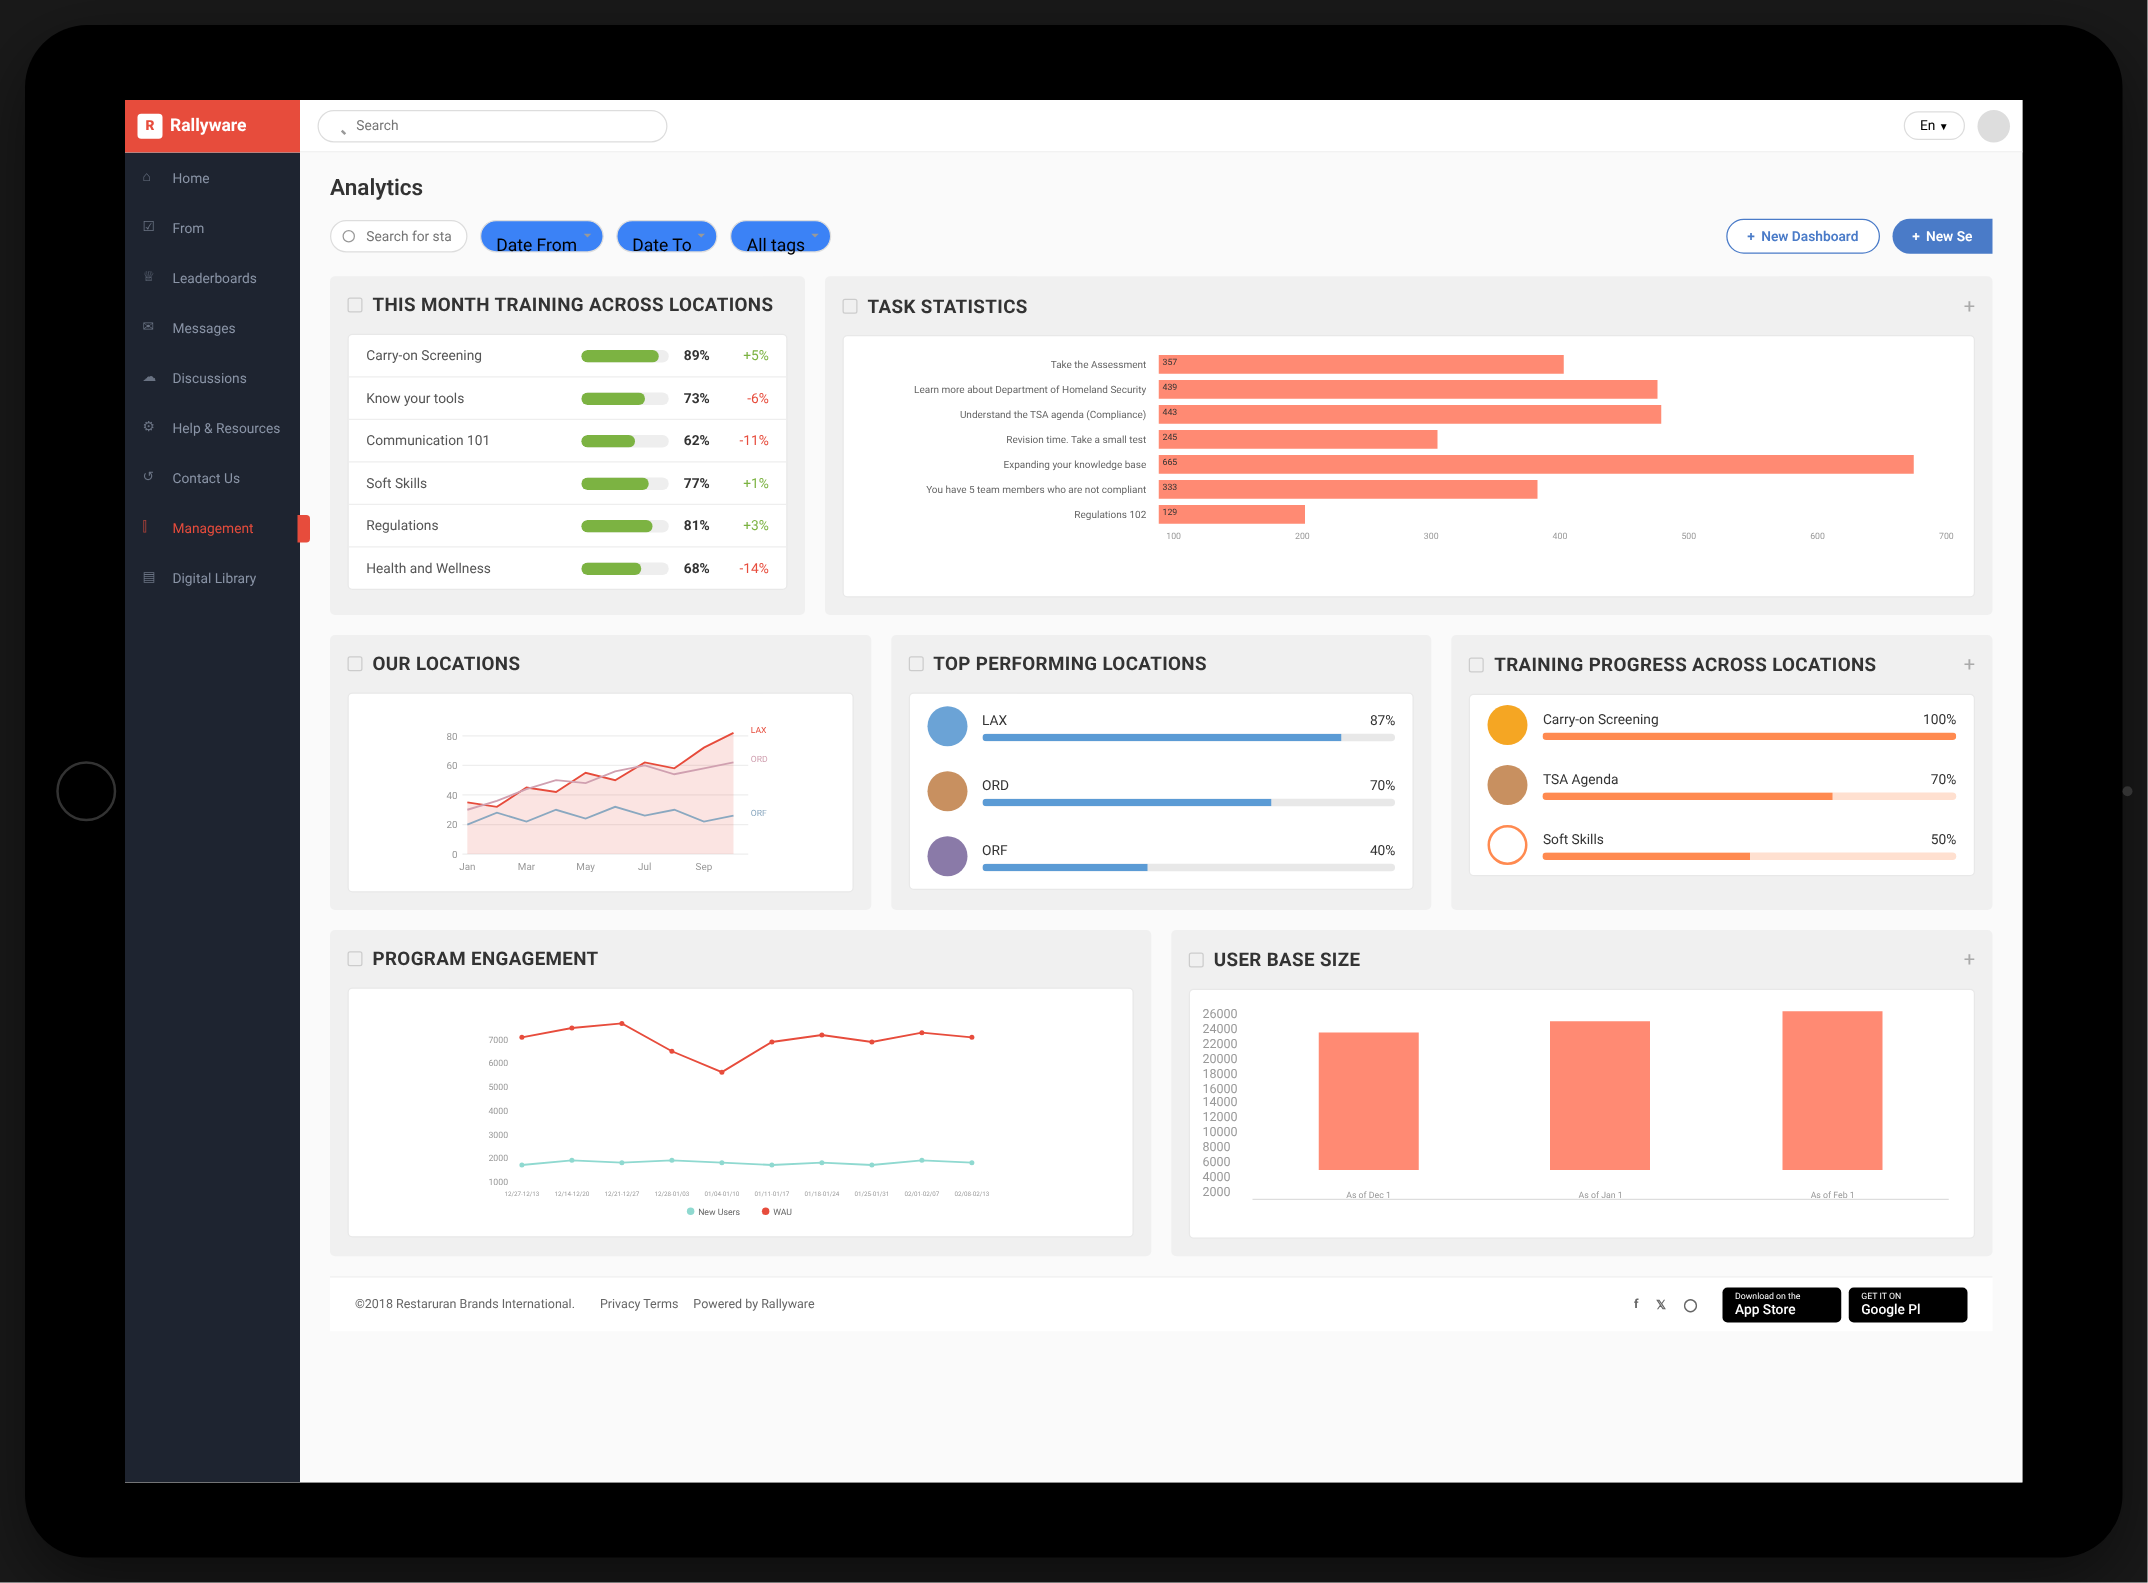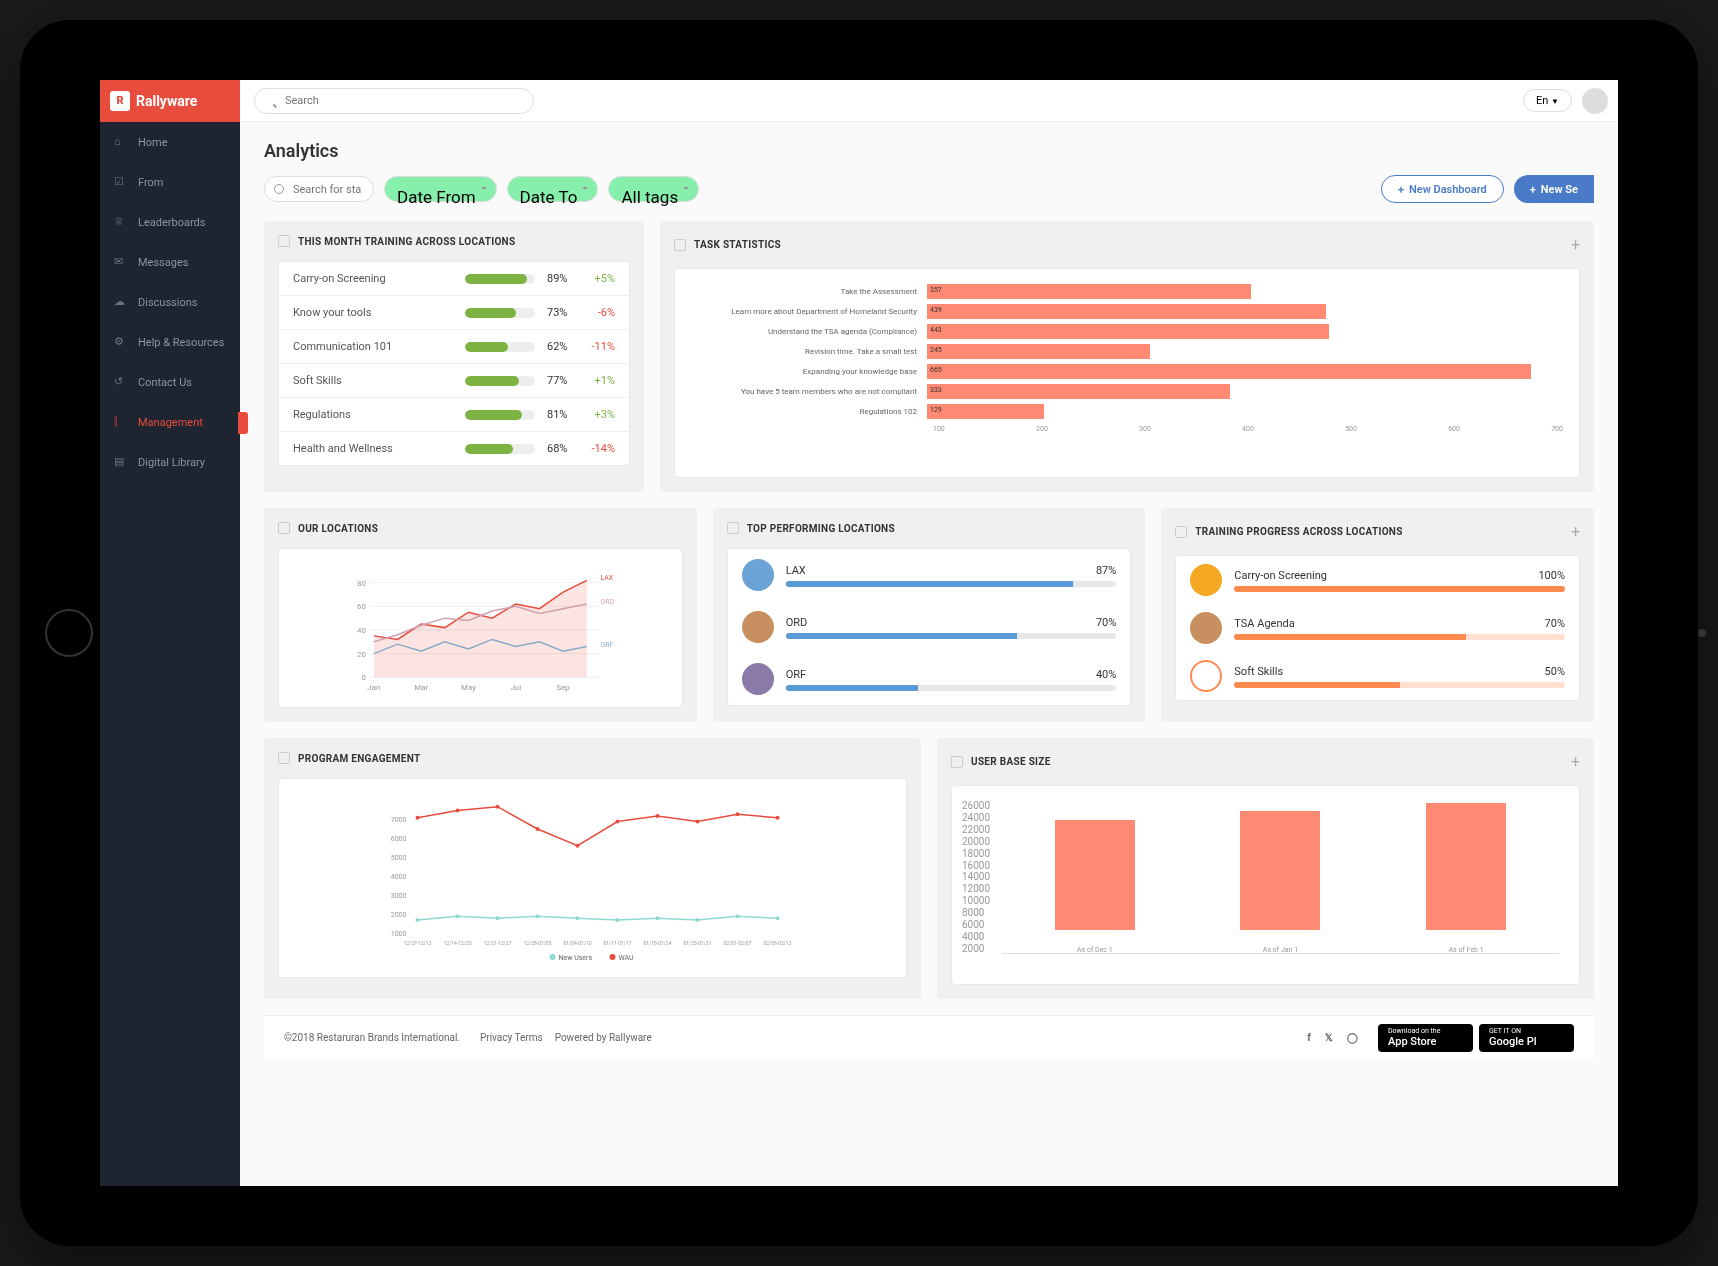--- a/index.html
+++ b/index.html
@@ -23,41 +23,41 @@
 .nav-item{display:flex;align-items:center;padding:13px 14px;cursor:pointer;gap:10px}
 .nav-item.active{color:#e74c3c}
 .nav-icon{width:14px;height:14px;opacity:.7;flex-shrink:0}
 .collapse-btn{position:absolute;right:-8px;top:290px;width:10px;height:22px;background:#e74c3c;border-radius:0 3px 3px 0;cursor:pointer}
 .main{flex:1;background:#fafafa;overflow-y:auto;padding:18px 24px 0}
 .page-title{font-size:18px;font-weight:600;color:#333;margin-bottom:14px}
 .filters{display:flex;gap:10px;align-items:center;margin-bottom:18px}
 .filter-input{height:26px;border:1px solid #ddd;border-radius:13px;padding:0 12px 0 28px;font-size:11px;width:110px}
 .filter-search{position:relative}
 .filter-search::before{content:"";position:absolute;left:10px;top:50%;transform:translateY(-50%);width:8px;height:8px;border:1.5px solid #999;border-radius:50%}
-.pill{height:26px;border:1px solid #ddd;border-radius:13px;padding:16px 20px 0 12px;font-size:17px;display:flex;align-items:center;cursor:pointer;position:relative;background:#86efac}
+.pill{height:26px;border:1px solid #ddd;border-radius:13px;padding:16px 20px 0 12px;font-size:14px;display:flex;align-items:center;cursor:pointer;position:relative;background:#3b82f6}
 .pill::after{content:"";position:absolute;right:9px;top:10px;border:3px solid transparent;border-top-color:#999}
 .btn-outline{height:28px;border:1.5px solid #4a7bc8;color:#4a7bc8;border-radius:14px;padding:0 16px;font-size:11px;display:flex;align-items:center;gap:5px;cursor:pointer;background:#fff;font-weight:600}
 .btn-primary{height:28px;background:#4a7bc8;color:#fff;border-radius:14px 0 0 14px;padding:0 16px;font-size:11px;display:flex;align-items:center;gap:5px;cursor:pointer;border:none;font-weight:600}
 .spacer{flex:1}
 .grid{display:grid;gap:16px}
 .row1{grid-template-columns:380px 1fr;margin-bottom:16px}
 .row2{grid-template-columns:1fr 1fr 1fr;margin-bottom:16px}
 .row3{grid-template-columns:1fr 1fr;margin-bottom:16px}
 .panel{background:#f0f0f0;border-radius:4px;padding:14px}
 .panel-head{display:flex;align-items:center;gap:8px;margin-bottom:14px}
-.panel-title{font-size:10px;font-weight:700;color:#333;letter-spacing:.3px}
+.panel-title{font-size:15px;font-weight:700;color:#333;letter-spacing:.3px}
 .chk{width:12px;height:12px;border:1px solid #ccc;border-radius:2px}
 .plus-icon{margin-left:auto;color:#aaa;font-size:16px;cursor:pointer}
 .card{background:#fff;border-radius:4px;border:1px solid #e8e8e8}
 .train-row{display:flex;align-items:center;padding:10px 14px;border-bottom:1px solid #eee;font-size:11px}
 .train-row:last-child{border-bottom:none}
 .train-name{flex:1;color:#555}
 .prog-bar{width:70px;height:10px;background:#eee;border-radius:5px;margin-right:12px;overflow:hidden;position:relative}
 .prog-fill{height:100%;background:#7cb342;border-radius:5px}
-.train-pct{width:34px;color:#333;font-weight:400}
+.train-pct{width:34px;color:#333;font-weight:700}
 .train-delta{width:34px;text-align:right}
 .pos{color:#7cb342}
 .neg{color:#e74c3c}
 .hbar-chart{background:#fff;border-radius:4px;border:1px solid #e8e8e8;padding:12px 16px 8px 8px;height:210px;display:flex;flex-direction:column}
 .hbar-row{display:flex;align-items:center;height:20px;gap:4px}
 .hbar-label{width:240px;text-align:right;font-size:8px;color:#666;padding-right:6px}
 .hbar-track{flex:1;position:relative;height:15px}
 .hbar-fill{height:100%;background:#ff8a73;position:relative}
 .hbar-val{position:absolute;left:3px;top:2px;font-size:7px;color:#333}
 .hbar-axis{display:flex;margin-left:250px;font-size:7px;color:#999;justify-content:space-between;margin-top:4px}

